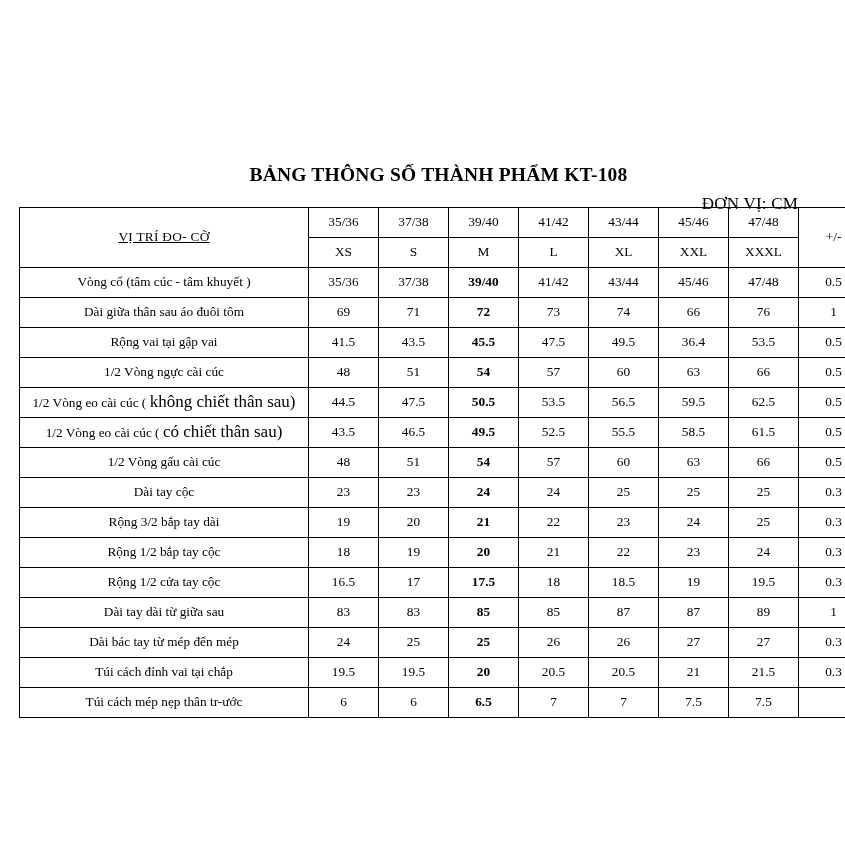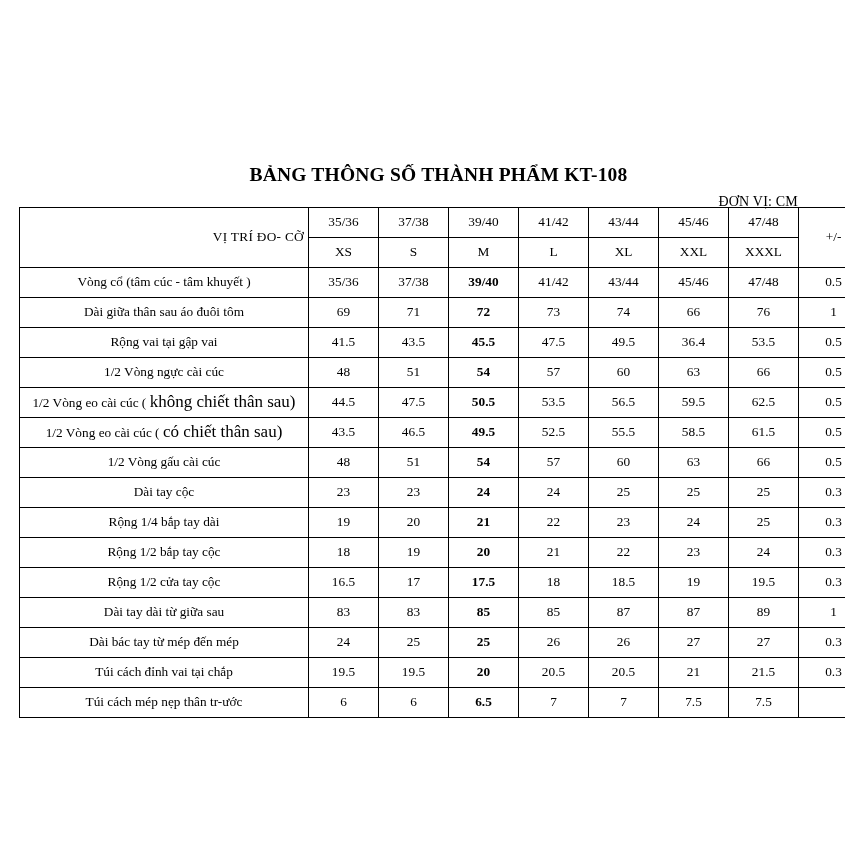--- a/index.html
+++ b/index.html
@@ -29,21 +29,21 @@
     width: 845px;
     text-align: center;
     font-size: 19.5px;
     font-weight: bold;
     letter-spacing: 0.2px;
   }
   .unit {
     position: absolute;
     right: 63px;
     top: 172px;
-    font-size: 14px;
+    font-size: 17px;
     letter-spacing: 0.2px;
     white-space: nowrap;
   }
   table.spec {
     position: absolute;
     left: 3px;
     top: 185px;
     width: 839px;
     border-collapse: collapse;
     table-layout: fixed;
@@ -58,24 +58,25 @@
     box-sizing: border-box;
     overflow: hidden;
     white-space: nowrap;
   }
   
   col.c-label { width: 289px; }
   col.c-size  { width: 70px; }
   col.c-tol   { width: 70px; }
 
   th.hdr-label {
-    text-align: right;
+    text-align: center;
     font-weight: bold;
     font-size: 15px;
     letter-spacing: 0.3px;
+    text-decoration: underline;
   }
   th.hdr-size, th.hdr-alpha, th.hdr-tol {
     text-align: center;
     font-weight: bold;
     font-size: 14px;
   }
   th.hdr-tol {
     font-weight: normal;
     font-size: 14px;
   }
@@ -228,21 +229,21 @@
           <td class="val">23</td>
           <td class="val">23</td>
           <td class="val m">24</td>
           <td class="val">24</td>
           <td class="val">25</td>
           <td class="val">25</td>
           <td class="val">25</td>
           <td class="tol">0.3</td>
         </tr>
         <tr>
-          <td class="rowlabel">Rộng 1/4 bắp tay dài</td>
+          <td class="rowlabel">Rộng 3/2 bắp tay dài</td>
           <td class="val">19</td>
           <td class="val">20</td>
           <td class="val m">21</td>
           <td class="val">22</td>
           <td class="val">23</td>
           <td class="val">24</td>
           <td class="val">25</td>
           <td class="tol">0.3</td>
         </tr>
         <tr>

